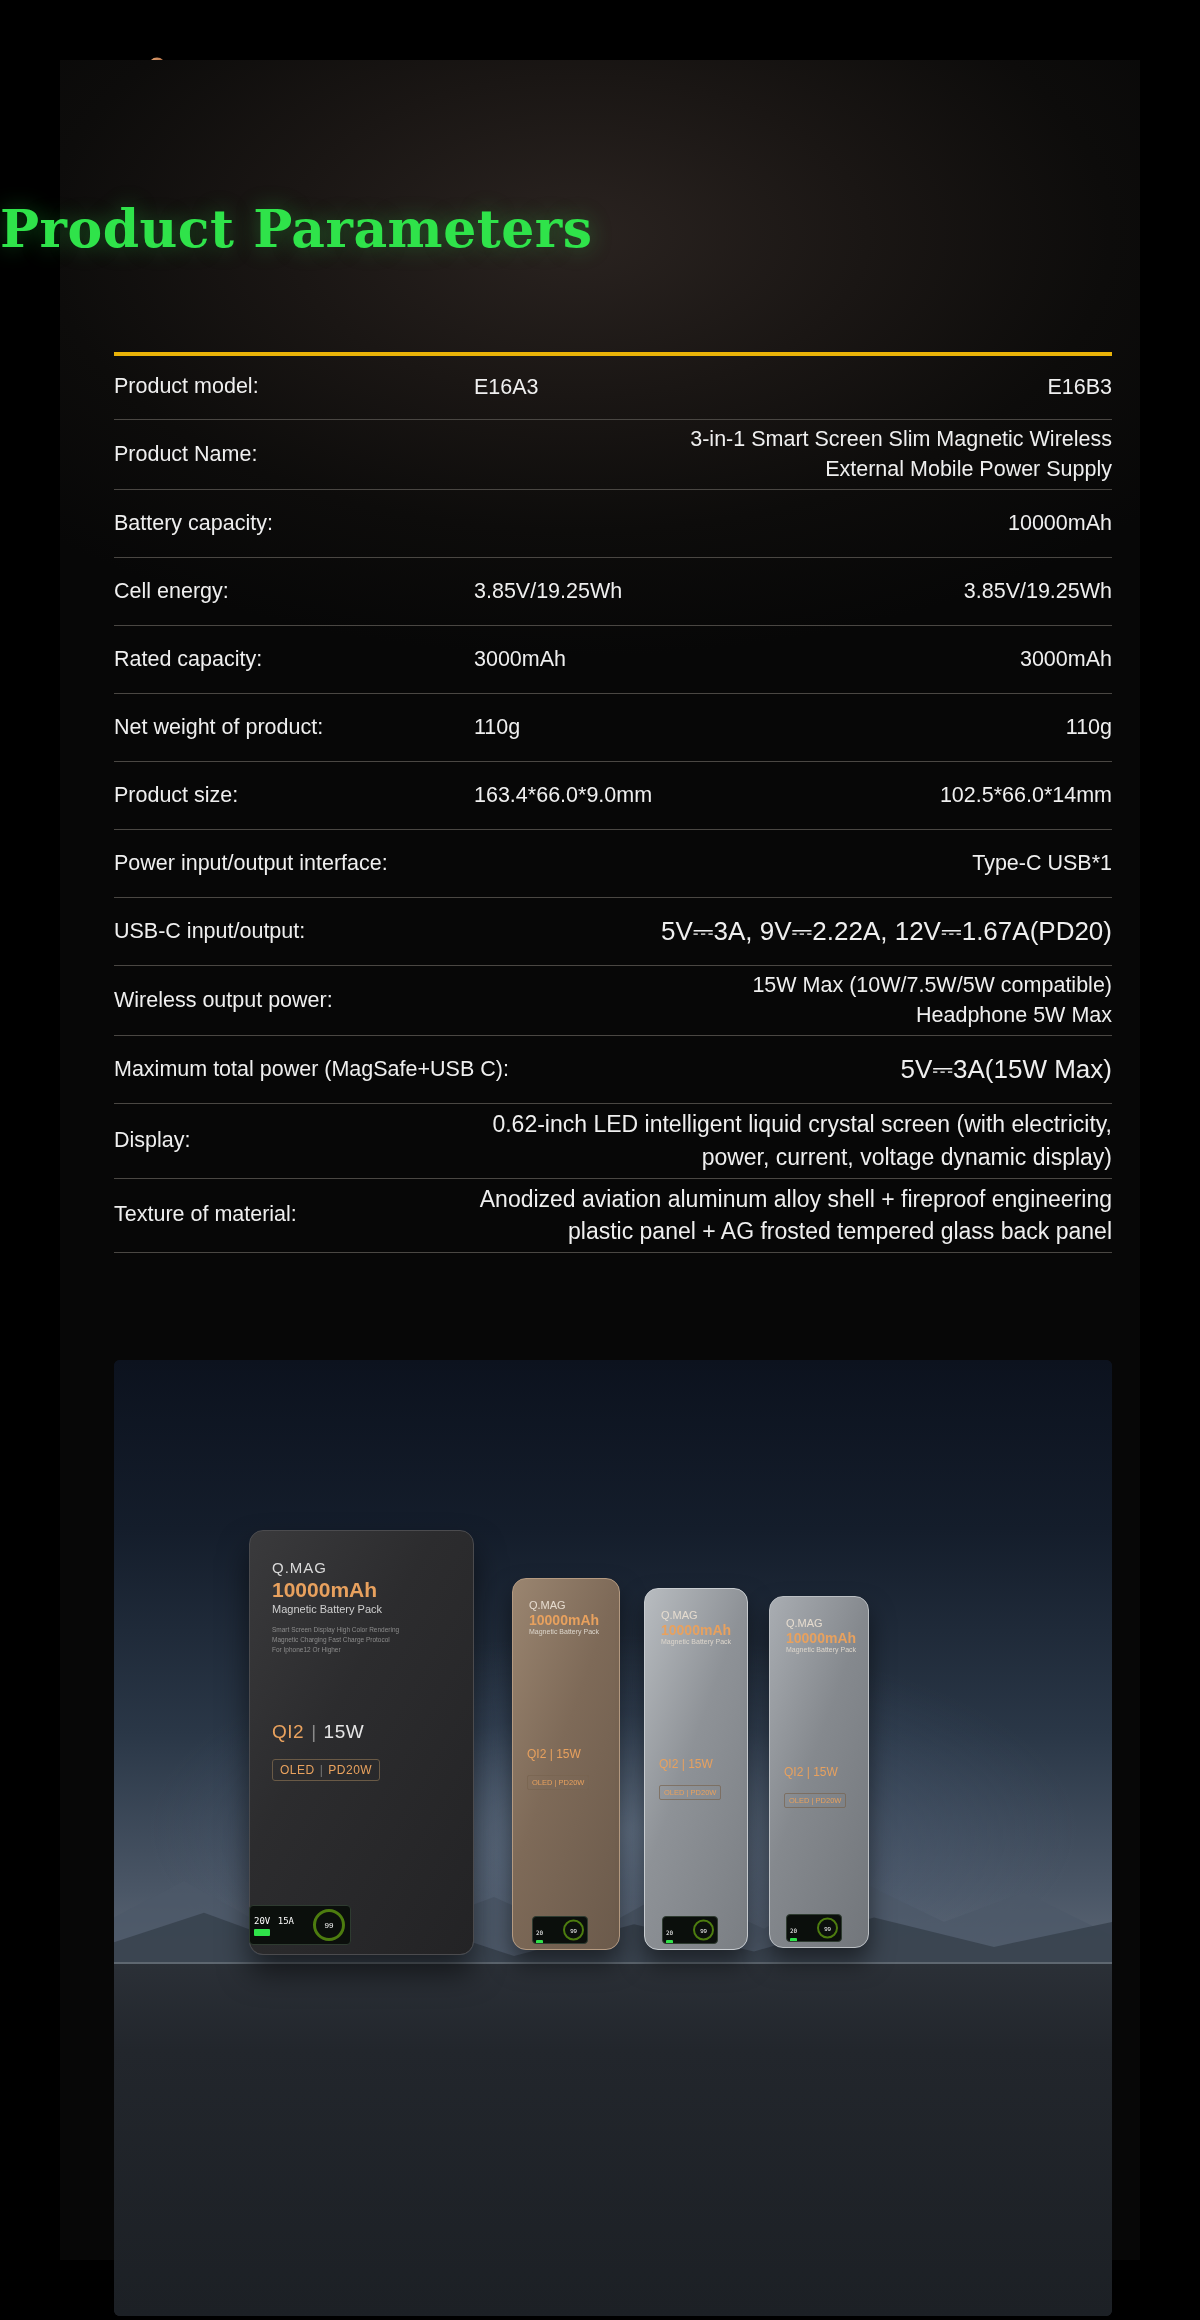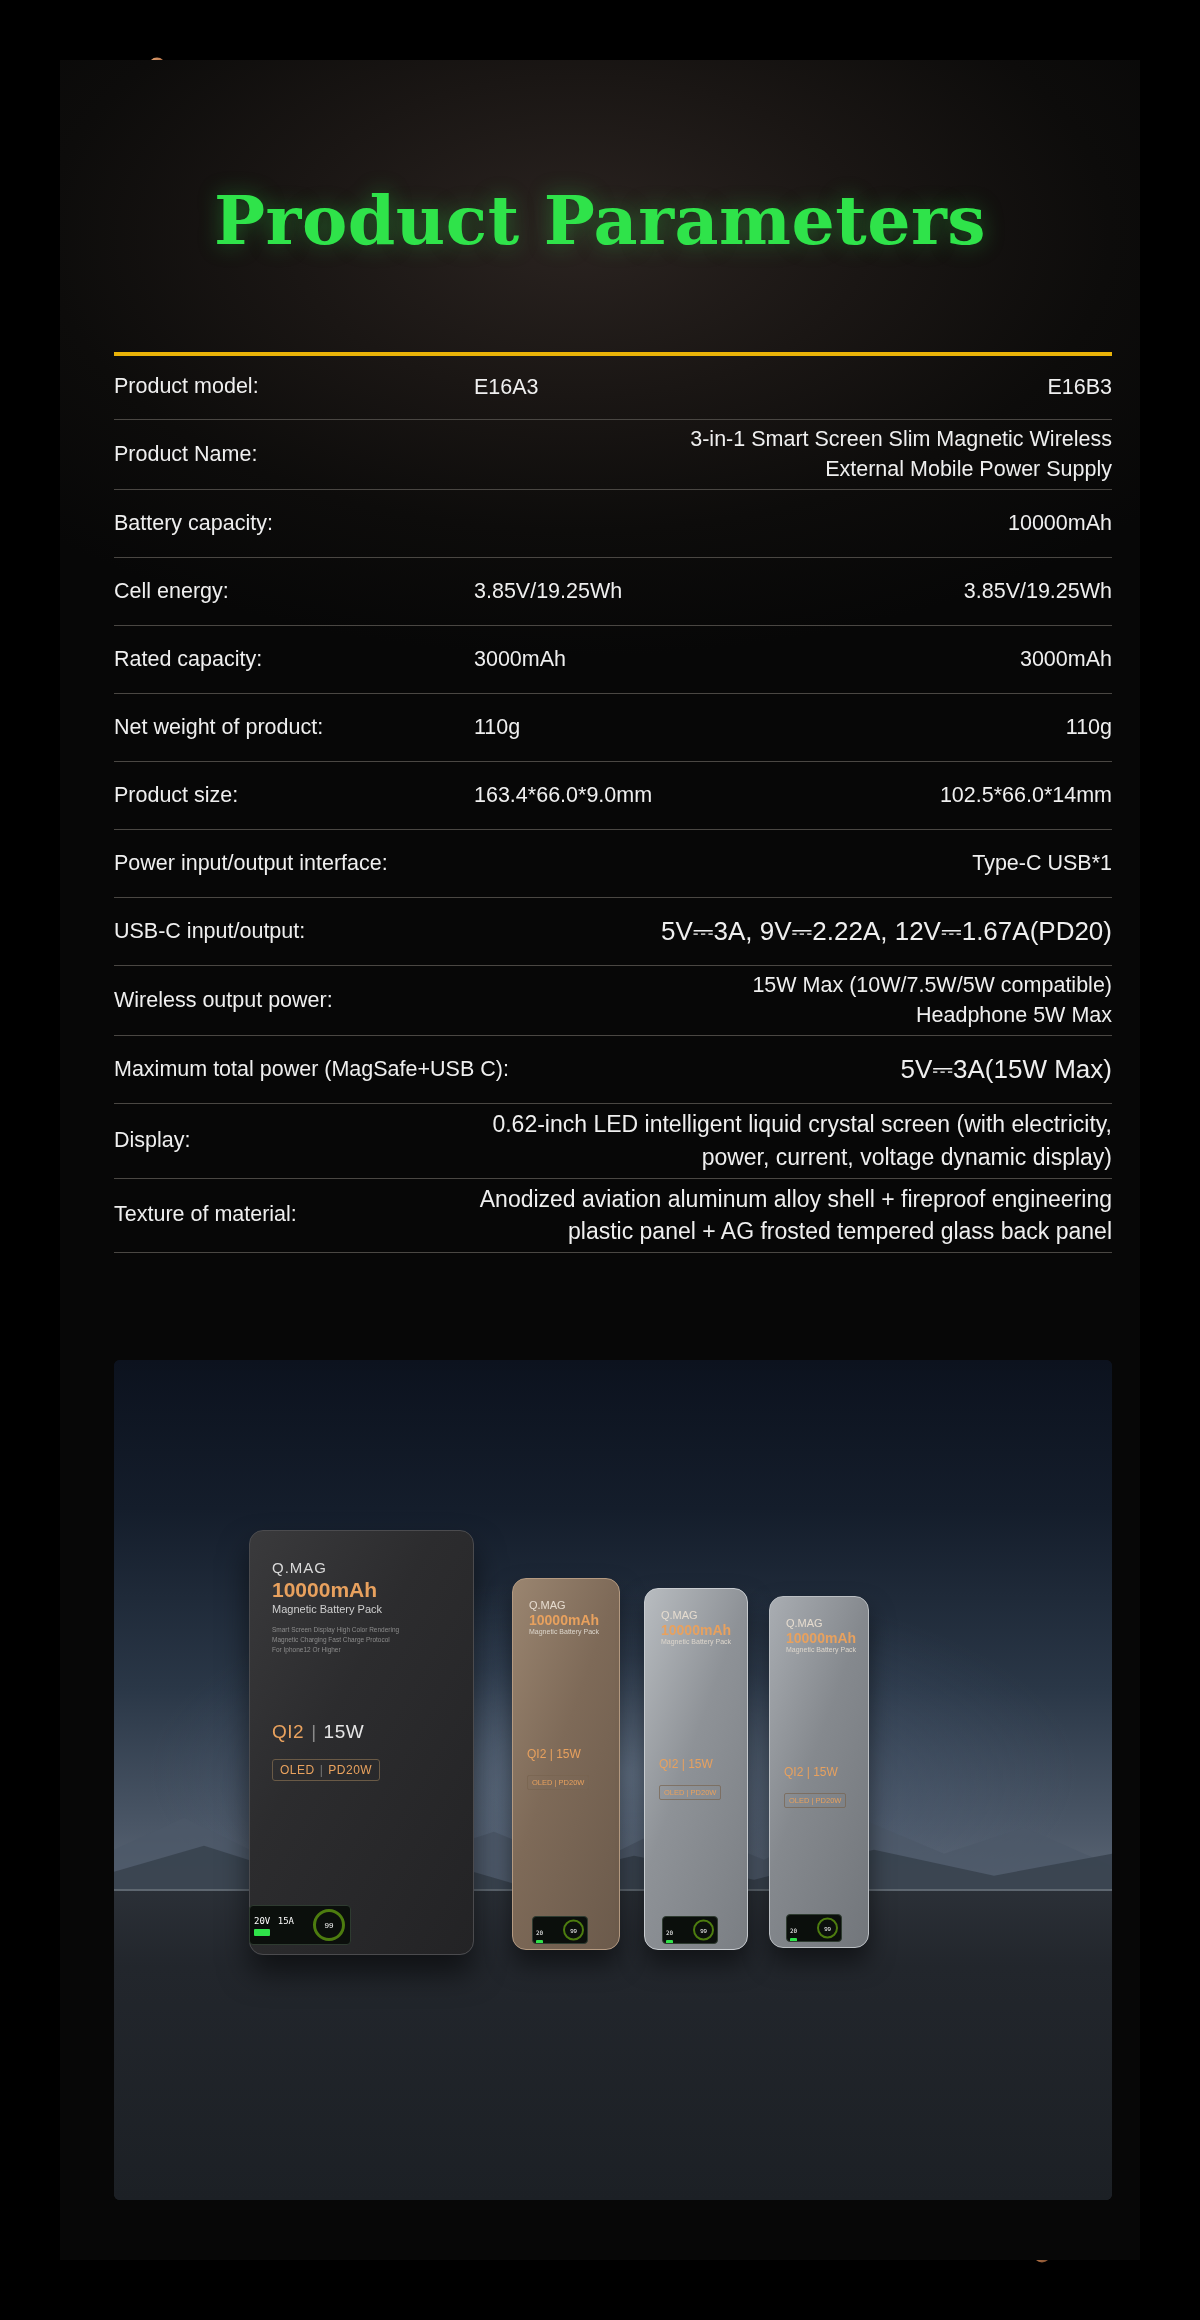--- a/index.html
+++ b/index.html
@@ -39,24 +39,23 @@
     width: 1080px;
     height: 2200px;
     background:
       radial-gradient(ellipse 760px 420px at 48% 8%, #2a2320 0%, #1a1614 38%, #0d0c0b 70%, #070707 100%);
   }
 
   
   .title {
     position: absolute;
     left: 0;
-    top: 180px;
+    top: 198px;
     width: 1200px;
-    text-align: center;
-    font-size: 68px;
+    font-size: 52px;
     font-weight: bold;
     font-family: "DejaVu Serif", "Liberation Serif", serif;
     color: #2fe34a;
     letter-spacing: 0.5px;
     text-shadow: 0 0 22px rgba(47,227,74,0.35);
   }
 
   
   .spec-table {
     position: absolute;
@@ -112,21 +111,21 @@
   .mid-val {
     font-size: 23px;
   }
 
   
   .photo {
     position: absolute;
     left: 114px;
     top: 1360px;
     width: 998px;
-    height: 840px;
+    height: 956px;
     border-radius: 6px;
     overflow: hidden;
     background: linear-gradient(180deg, #0d1320 0%, #17202e 18%, #2b3644 40%, #3b4654 56%, #27303c 63%, #22272e 64%, #22272e 100%);
   }
   .sky {
     position: absolute;
     left: 0; top: 0; width: 100%; height: 63%;
     background:
       radial-gradient(ellipse 620px 260px at 50% 78%, rgba(150,170,195,0.42) 0%, rgba(90,110,140,0.18) 45%, rgba(20,28,42,0) 75%),
       linear-gradient(180deg, #0c121e 0%, #141d2b 28%, #2a3747 62%, #4a5666 88%, #5d6775 100%);

